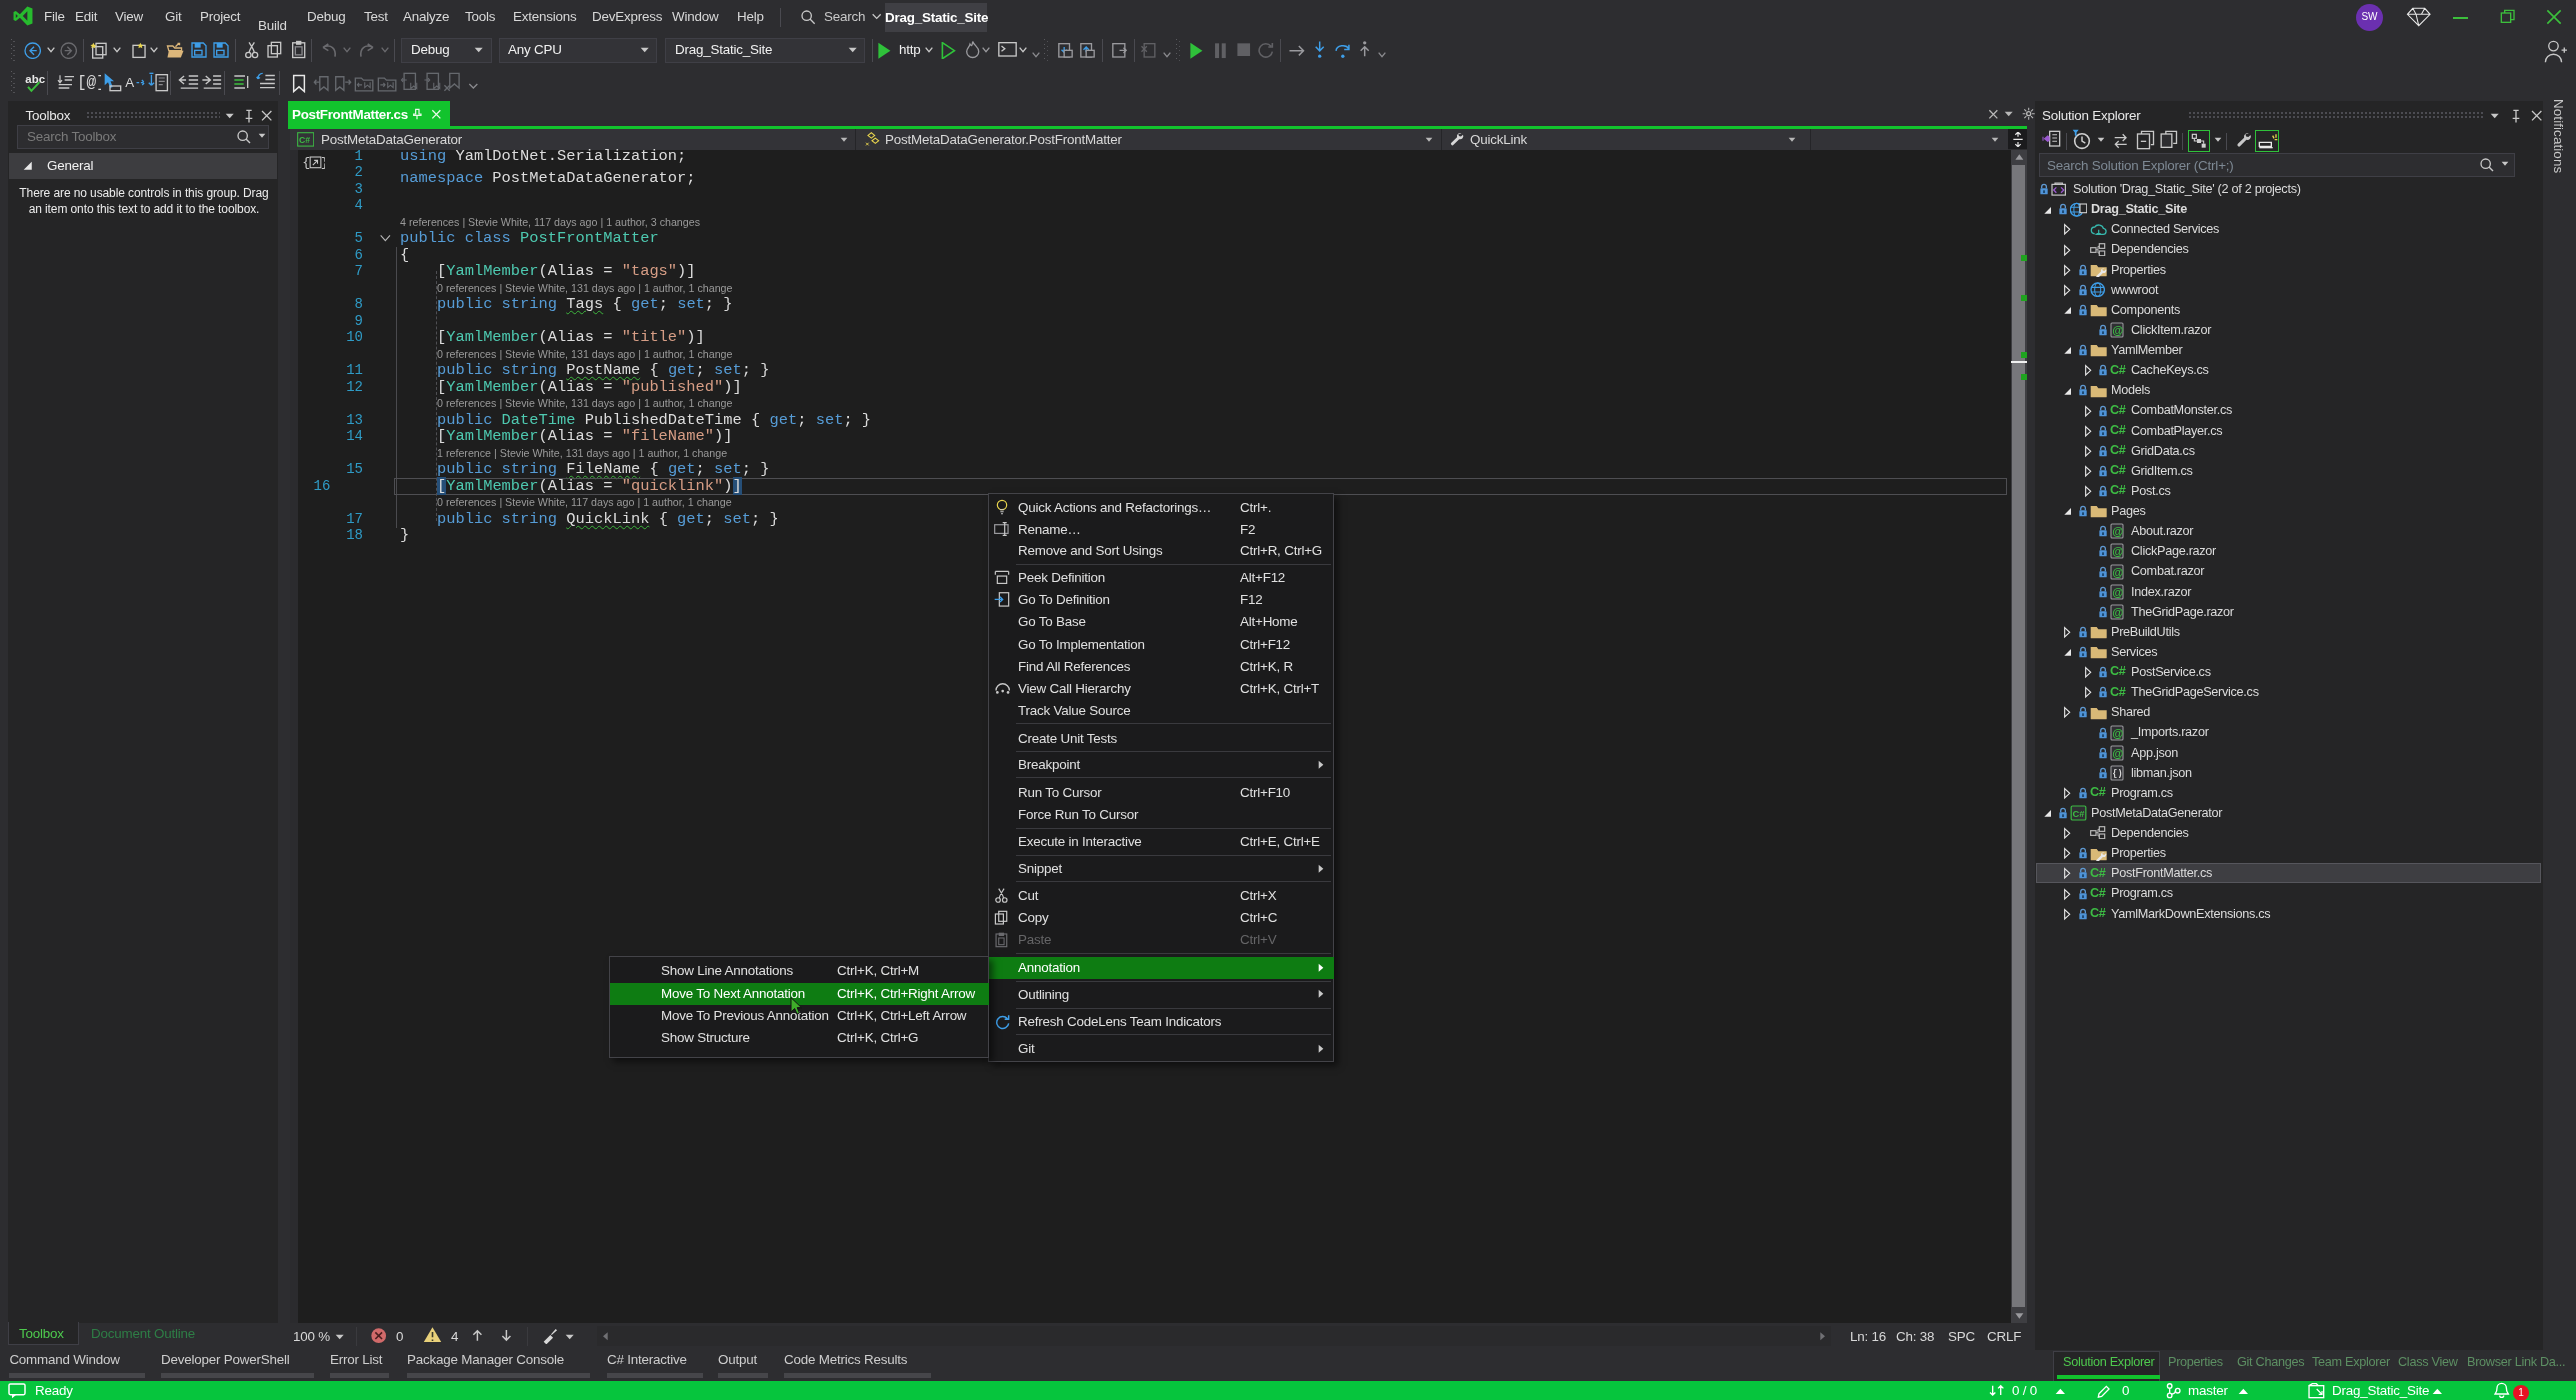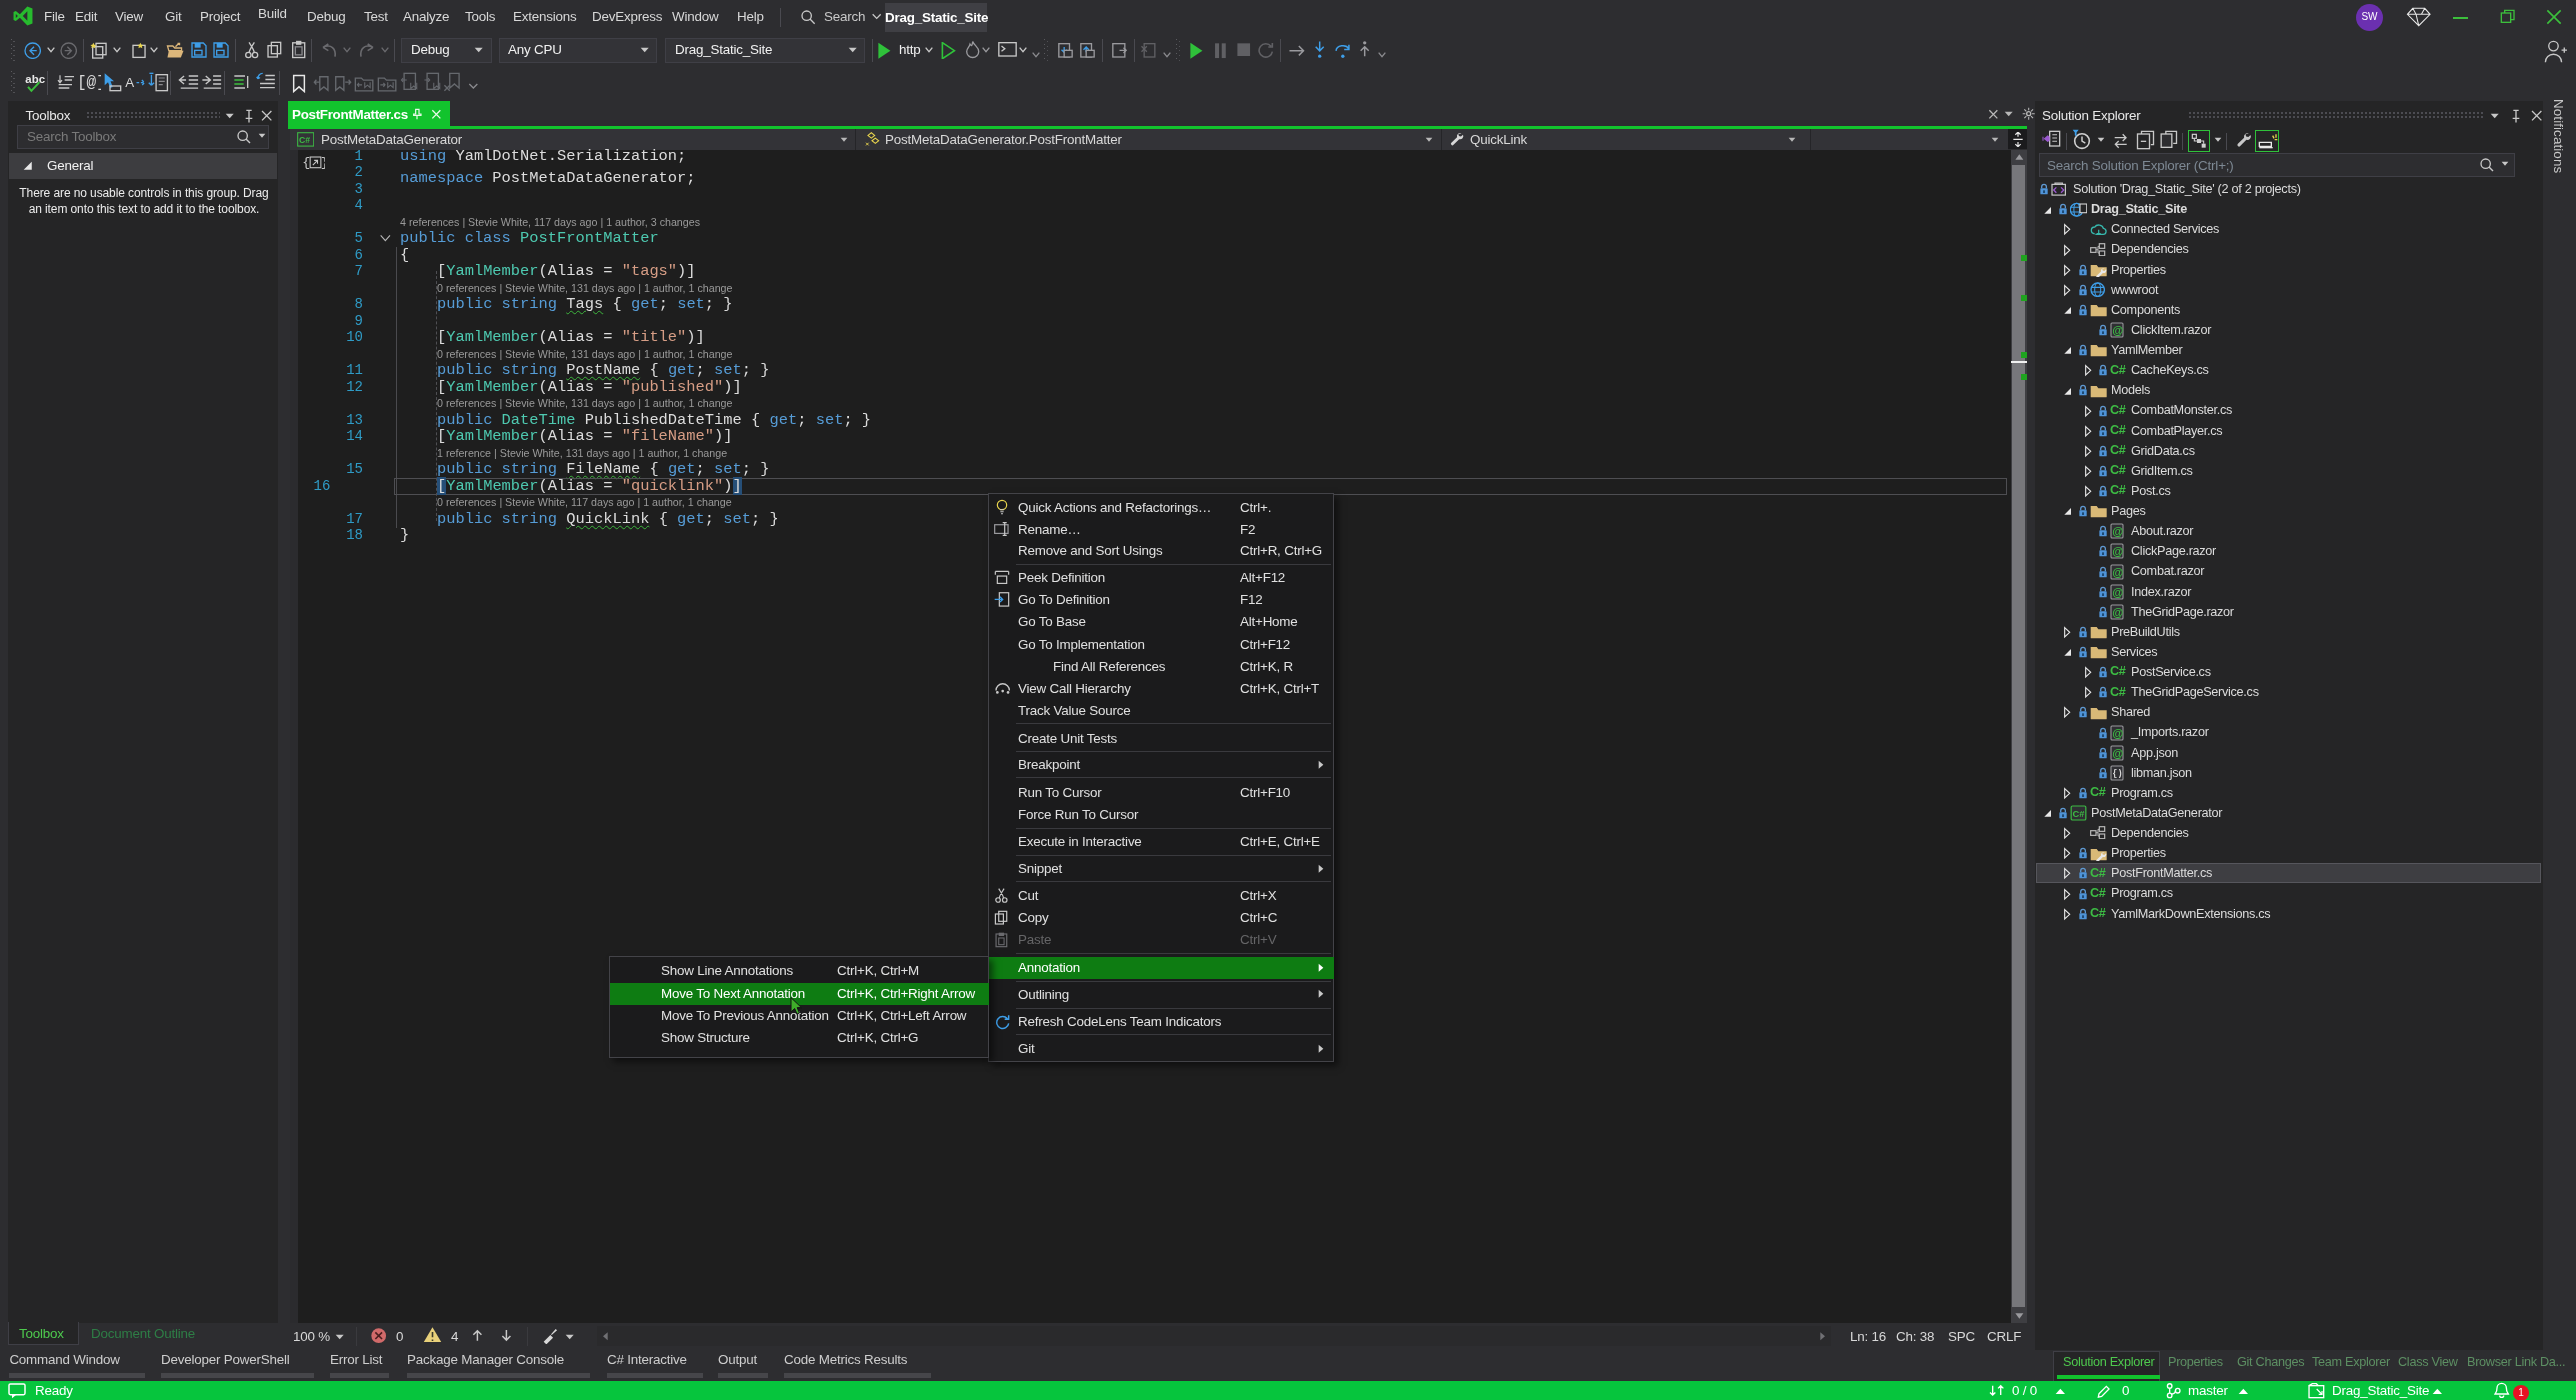--- a/index.html
+++ b/index.html
@@ -8,21 +8,21 @@
 <div id="root">
 <div class="" style="left:0px;top:0px;width:2576px;height:34px;background:#2d2d30;"></div>
 <svg style="position:absolute;left:12.7px;top:6px" width="20" height="20" viewBox="0 0 30 30">
       <path d="M21.5 0.7 L29.2 3.8 V26.2 L21.5 29.3 L10.3 17.7 L4.2 22.6 L0.8 21 V9 L4.2 7.4 L10.3 12.3 Z M4.2 12.1 V17.9 L7.4 15 Z M21.5 8 L14.7 15 L21.5 22 Z" fill="#27bb2e"></path>
     </svg>
 <div style="left:44px;top:3.4px;font:400 13.4px/27px 'Liberation Sans',sans-serif;color:#d8d8d8;letter-spacing:-0.2px;white-space:pre;">File</div>
 <div style="left:75px;top:3.4px;font:400 13.4px/27px 'Liberation Sans',sans-serif;color:#d8d8d8;letter-spacing:-0.2px;white-space:pre;">Edit</div>
 <div style="left:115px;top:3.4px;font:400 13.4px/27px 'Liberation Sans',sans-serif;color:#d8d8d8;letter-spacing:-0.2px;white-space:pre;">View</div>
 <div style="left:165px;top:3.4px;font:400 13.4px/27px 'Liberation Sans',sans-serif;color:#d8d8d8;letter-spacing:-0.2px;white-space:pre;">Git</div>
 <div style="left:200px;top:3.4px;font:400 13.4px/27px 'Liberation Sans',sans-serif;color:#d8d8d8;letter-spacing:-0.2px;white-space:pre;">Project</div>
-<div style="left:258px;top:0;font:400 13.4px/27px 'Liberation Sans',sans-serif;color:#d8d8d8;letter-spacing:-0.2px;white-space:pre;">Build</div>
+<div style="left:258px;top:12px;font:400 13.4px/27px 'Liberation Sans',sans-serif;color:#d8d8d8;letter-spacing:-0.2px;white-space:pre;">Build</div>
 <div style="left:307px;top:3.4px;font:400 13.4px/27px 'Liberation Sans',sans-serif;color:#d8d8d8;letter-spacing:-0.2px;white-space:pre;">Debug</div>
 <div style="left:364px;top:3.4px;font:400 13.4px/27px 'Liberation Sans',sans-serif;color:#d8d8d8;letter-spacing:-0.2px;white-space:pre;">Test</div>
 <div style="left:403px;top:3.4px;font:400 13.4px/27px 'Liberation Sans',sans-serif;color:#d8d8d8;letter-spacing:-0.2px;white-space:pre;">Analyze</div>
 <div style="left:465px;top:3.4px;font:400 13.4px/27px 'Liberation Sans',sans-serif;color:#d8d8d8;letter-spacing:-0.2px;white-space:pre;">Tools</div>
 <div style="left:513px;top:3.4px;font:400 13.4px/27px 'Liberation Sans',sans-serif;color:#d8d8d8;letter-spacing:-0.2px;white-space:pre;">Extensions</div>
 <div style="left:592px;top:3.4px;font:400 13.4px/27px 'Liberation Sans',sans-serif;color:#d8d8d8;letter-spacing:-0.2px;white-space:pre;">DevExpress</div>
 <div style="left:672px;top:3.4px;font:400 13.4px/27px 'Liberation Sans',sans-serif;color:#d8d8d8;letter-spacing:-0.2px;white-space:pre;">Window</div>
 <div style="left:737px;top:3.4px;font:400 13.4px/27px 'Liberation Sans',sans-serif;color:#d8d8d8;letter-spacing:-0.2px;white-space:pre;">Help</div>
 <div class="" style="left:780px;top:8px;width:0.7px;height:19px;background:#4a4a50;"></div>
 <svg style="position:absolute;left:800px;top:9.4px" width="16" height="16" viewBox="0 0 24 24">
@@ -1096,21 +1096,21 @@
 <div style="left:1018px;top:586px;font:400 13.4px/27px 'Liberation Sans',sans-serif;color:#e0e0e0;letter-spacing:-0.2px;white-space:pre;">Go To Definition</div>
 <div style="left:1240px;top:586px;font:400 13.4px/27px 'Liberation Sans',sans-serif;color:#e0e0e0;letter-spacing:-0.2px;white-space:pre;">F12</div>
 <svg style="position:absolute;left:994px;top:592px" width="16" height="14.8" viewBox="0 0 24 22">
       <rect x="8" y="1" width="14" height="20" fill="none" stroke="#c8c8c8" stroke-width="1.8"></rect>
       <path d="M1 11 h12 m-4 -4 l4 4 -4 4" stroke="#3e9ee8" stroke-width="2" fill="none"></path>
     </svg>
 <div style="left:1018px;top:608px;font:400 13.4px/27px 'Liberation Sans',sans-serif;color:#e0e0e0;letter-spacing:-0.2px;white-space:pre;">Go To Base</div>
 <div style="left:1240px;top:608px;font:400 13.4px/27px 'Liberation Sans',sans-serif;color:#e0e0e0;letter-spacing:-0.2px;white-space:pre;">Alt+Home</div>
 <div style="left:1018px;top:631px;font:400 13.4px/27px 'Liberation Sans',sans-serif;color:#e0e0e0;letter-spacing:-0.2px;white-space:pre;">Go To Implementation</div>
 <div style="left:1240px;top:631px;font:400 13.4px/27px 'Liberation Sans',sans-serif;color:#e0e0e0;letter-spacing:-0.2px;white-space:pre;">Ctrl+F12</div>
-<div style="left:1018px;top:653px;font:400 13.4px/27px 'Liberation Sans',sans-serif;color:#e0e0e0;letter-spacing:-0.2px;white-space:pre;margin-left:35px;">Find All References</div>
+<div style="left:1018px;top:653px;font:400 13.4px/27px 'Liberation Sans',sans-serif;color:#e0e0e0;letter-spacing:-0.2px;white-space:pre;">Find All References</div>
 <div style="left:1240px;top:653px;font:400 13.4px/27px 'Liberation Sans',sans-serif;color:#e0e0e0;letter-spacing:-0.2px;white-space:pre;">Ctrl+K, R</div>
 <div style="left:1018px;top:675px;font:400 13.4px/27px 'Liberation Sans',sans-serif;color:#e0e0e0;letter-spacing:-0.2px;white-space:pre;">View Call Hierarchy</div>
 <div style="left:1240px;top:675px;font:400 13.4px/27px 'Liberation Sans',sans-serif;color:#e0e0e0;letter-spacing:-0.2px;white-space:pre;">Ctrl+K, Ctrl+T</div>
 <svg style="position:absolute;left:994px;top:681px" width="17.4" height="14.8" viewBox="0 0 26 22">
       <path d="M3 14 a10 10 0 0 1 20 0" fill="none" stroke="#c8c8c8" stroke-width="2"></path>
       <circle cx="5" cy="17" r="2" fill="#c8c8c8"></circle>
       <circle cx="13" cy="15" r="2" fill="#c8c8c8"></circle>
       <circle cx="21" cy="17" r="2" fill="#c8c8c8"></circle>
     </svg>
 <div style="left:1018px;top:697px;font:400 13.4px/27px 'Liberation Sans',sans-serif;color:#e0e0e0;letter-spacing:-0.2px;white-space:pre;">Track Value Source</div>

